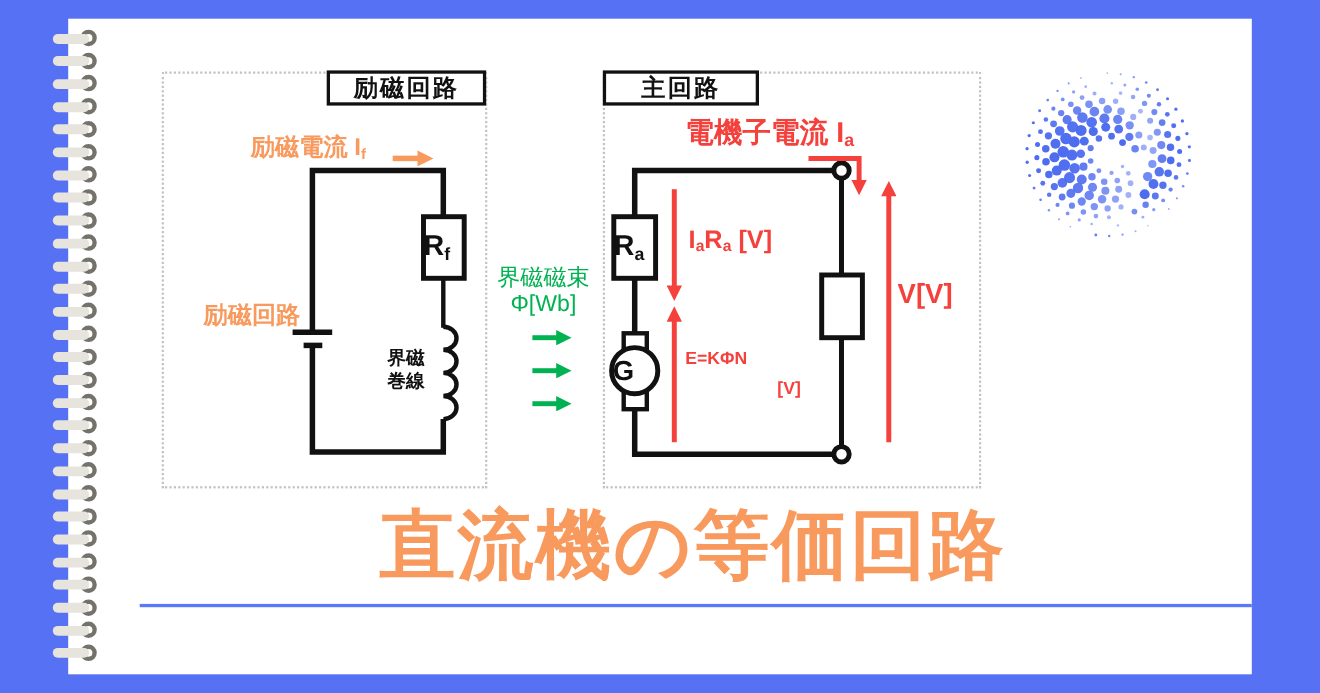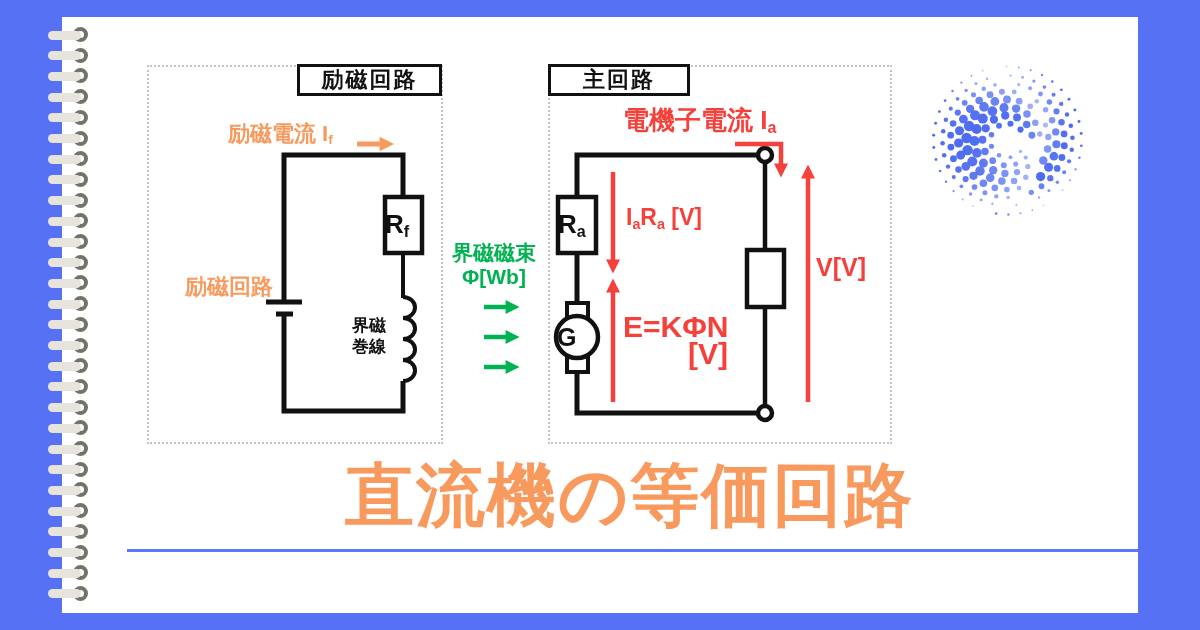--- a/index.html
+++ b/index.html
@@ -20,21 +20,21 @@
   
   .panel{border:2px dotted #c2c2c2;background:transparent}
   .panel-title{
     background:#fff;border:3px solid #111;box-sizing:border-box;
     display:flex;align-items:center;justify-content:center;
     font-weight:bold;font-size:22px;color:#111;letter-spacing:2px;
   }
   .lbl{line-height:1.25;white-space:nowrap}
   .orange{color:#F89A5E;font-weight:bold}
   .red{color:#F4413C;font-weight:bold}
-  .green{color:#00B251;font-weight:bold}
+  .green{color:#00B251;font-weight:normal}
   .black{color:#111}
   sub.s{font-size:0.62em;vertical-align:-0.25em;font-weight:bold}
   .comp-label{display:flex;align-items:center;justify-content:flex-start;color:#111;font-weight:bold}
   .main-title{
     left:345px;top:450px;width:565px;text-align:center;
     font-size:69px;font-weight:bold;letter-spacing:2px;color:#F89A5E;white-space:nowrap;
   }
   .underline{left:127px;top:549px;width:1011px;height:3px;background:#5B79F7}
   svg.circuit{left:0;top:0;pointer-events:none}
 </style>
@@ -429,20 +429,20 @@
 </div>
 <div class="abs comp-label" style="left:558px;top:197px;width:38px;height:56px;font-size:26px">
   <span><span>R</span><sub class="s">a</sub></span>
 </div>
 <div class="abs lbl red" style="left:626px;top:203px;font-size:23px">
   <span>I</span><sub class="s">a</sub><span>R</span><sub class="s">a</sub><span> [V]</span>
 </div>
 <div class="abs comp-label" style="left:557px;top:317px;width:40px;height:40px;font-size:25px;font-weight:600">
   <span>G</span>
 </div>
-<div class="abs lbl red" style="left:623px;top:313px;width:105px;font-size:30px;line-height:27px">
+<div class="abs lbl red" style="left:623px;top:313px;width:105px;font-size:16px;line-height:27px">
   <div>E=KΦN</div>
   <div style="text-align:right">[V]</div>
 </div>
 <div class="abs lbl red" style="left:816px;top:252px;font-size:25px">V[V]</div>
 
 <div class="abs main-title">直流機の等価回路</div>
 <div class="abs underline"></div>
 
 </body></html>

